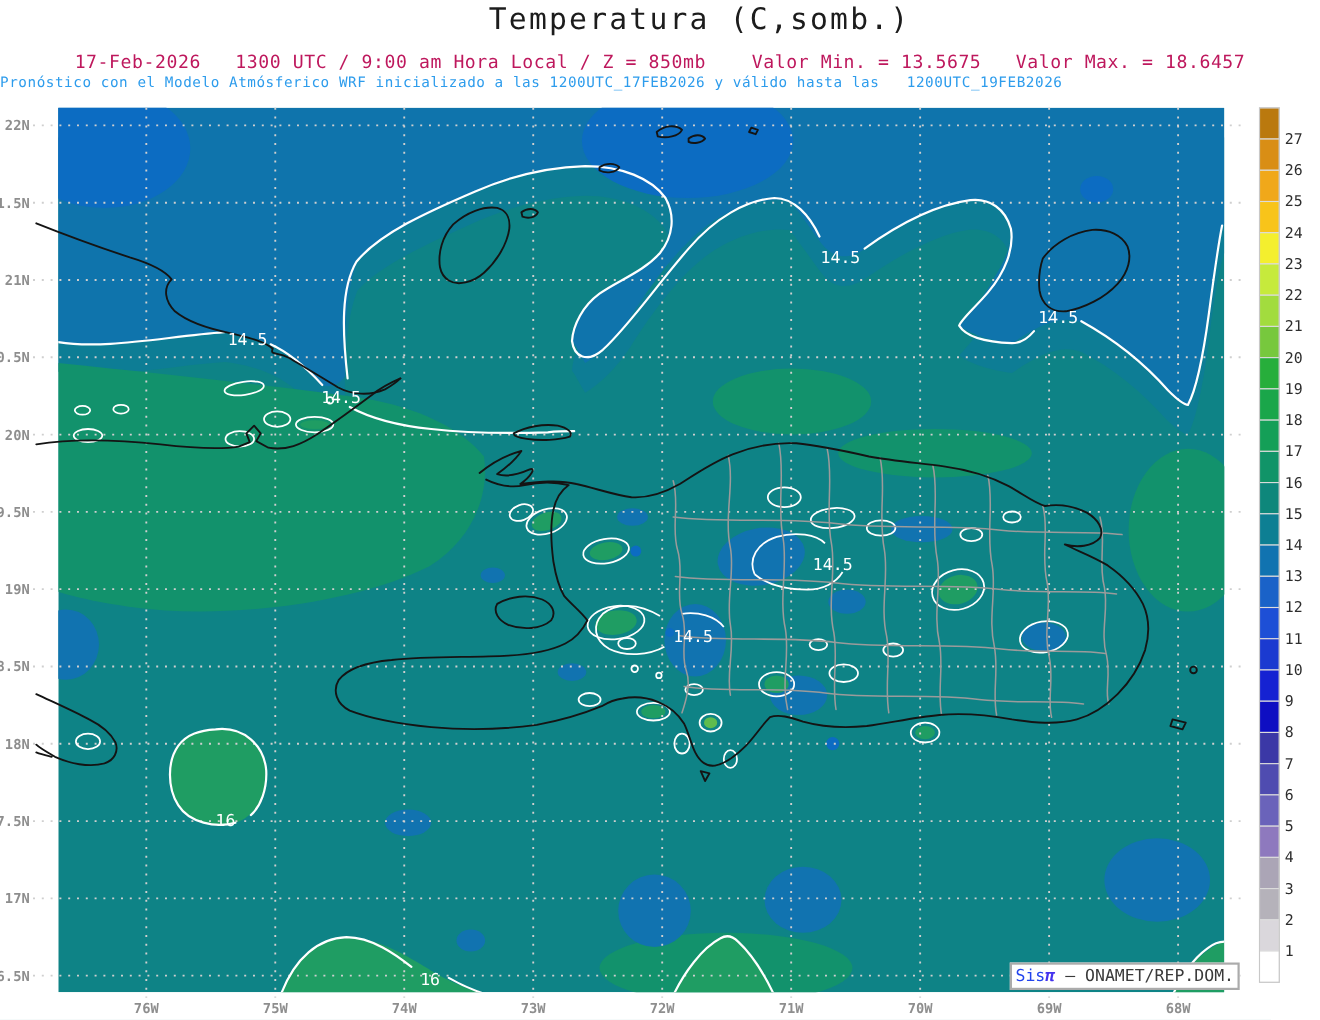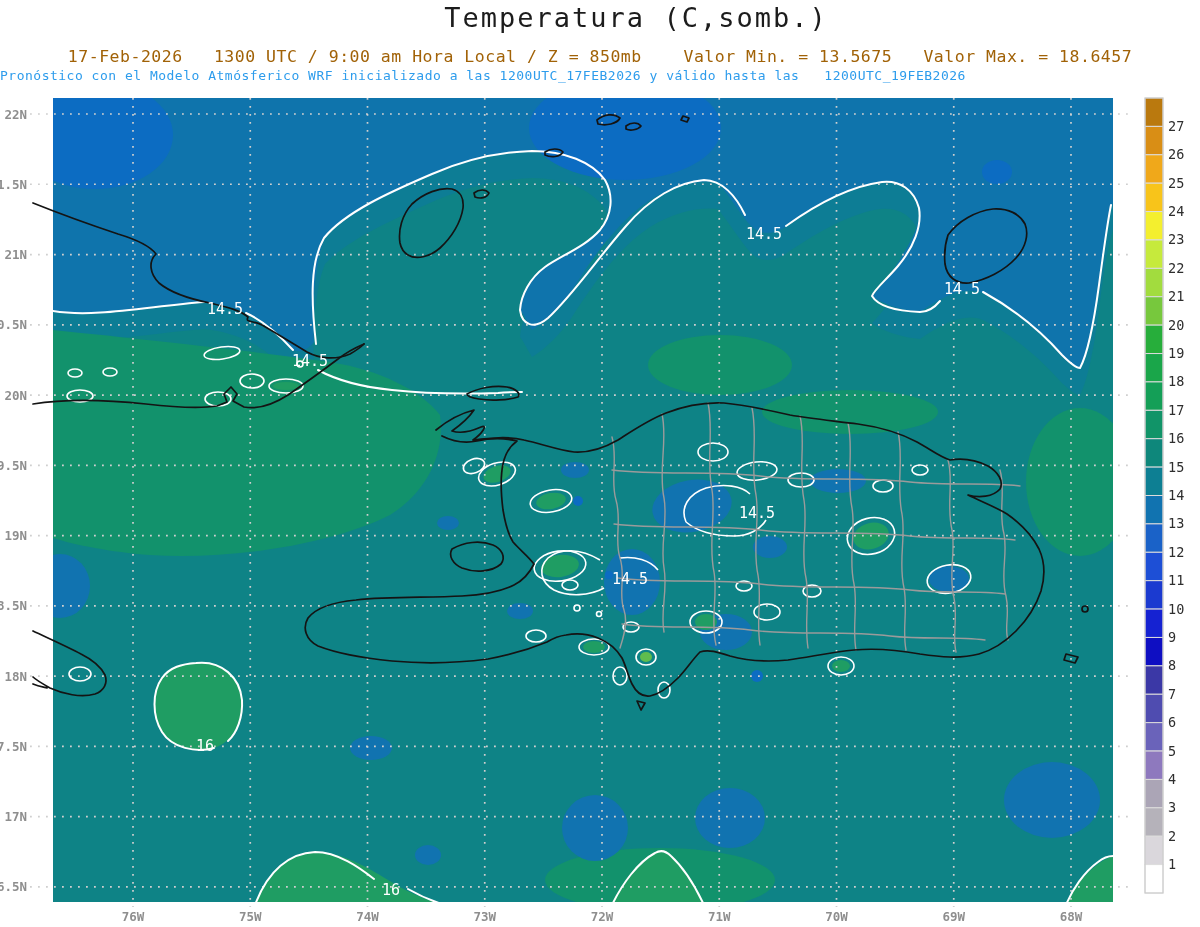--- a/index.html
+++ b/index.html
@@ -1,21 +1,21 @@
 <!DOCTYPE html>
 <html style="--c-base: #0E8386; --c-band: #0F74AC; --c-strip: #0D7D95; --c-blue_patch: #0C6CC2; --c-blue_soft: #1173B0; --c-green_teal: #12926C; --c-green16: #1F9D63; --c-lime: #5FBC4E;"><head>
 <meta charset="utf-8">
 <style>
   html,body{margin:0;padding:0;background:#fff;}
   #stage{position:relative;width:1200px;height:927px;overflow:hidden;background:#fff;
          font-family:"DejaVu Sans Mono","Liberation Mono",monospace;}
   .page-title{position:absolute;top:2px;left:0;width:1200px;text-align:center;
     font-size:27px;letter-spacing:2px;color:#1c1c1c;font-weight:400;white-space:pre;margin-left:36px;}
   .sub1{position:absolute;top:47px;left:0;width:1200px;text-align:center;
-    font-size:16.5px;letter-spacing:.5px;color:#a16207;white-space:pre;}
+    font-size:16.5px;letter-spacing:.5px;color:#be185d;white-space:pre;}
   .sub2{position:absolute;top:68px;left:0;width:1200px;
     font-size:13px;letter-spacing:.5px;color:#2d9cec;white-space:pre;}
   svg text{font-family:"DejaVu Sans Mono","Liberation Mono",monospace;}
   .axis-lab{fill:#8e8e8e;font-size:12.5px;font-weight:bold;}
   .cb-lab{fill:#2e2e2e;font-size:13.5px;}
   .ct-lab{fill:#ffffff;font-size:15px;}
   .f-base{fill:var(--c-base);}
   .f-band{fill:var(--c-band);}
   .f-strip{fill:var(--c-strip);}
   .f-blue{fill:var(--c-blue_patch);}
@@ -319,13 +319,14 @@
         <text class="cb-lab" x="1168" y="698.75">7</text>
         <text class="cb-lab" x="1168" y="727.1428571428571">6</text>
         <text class="cb-lab" x="1168" y="755.5357142857142">5</text>
         <text class="cb-lab" x="1168" y="783.9285714285714">4</text>
         <text class="cb-lab" x="1168" y="812.3214285714286">3</text>
         <text class="cb-lab" x="1168" y="840.7142857142857">2</text>
         <text class="cb-lab" x="1168" y="869.1071428571429">1</text>
       </g>
   </svg>
 
+  <div id="branding"><span class="sis">Sis</span><span class="pi">π</span><span class="rest"> – ONAMET/REP.DOM.</span></div>
 </div>
 
 </body></html>

